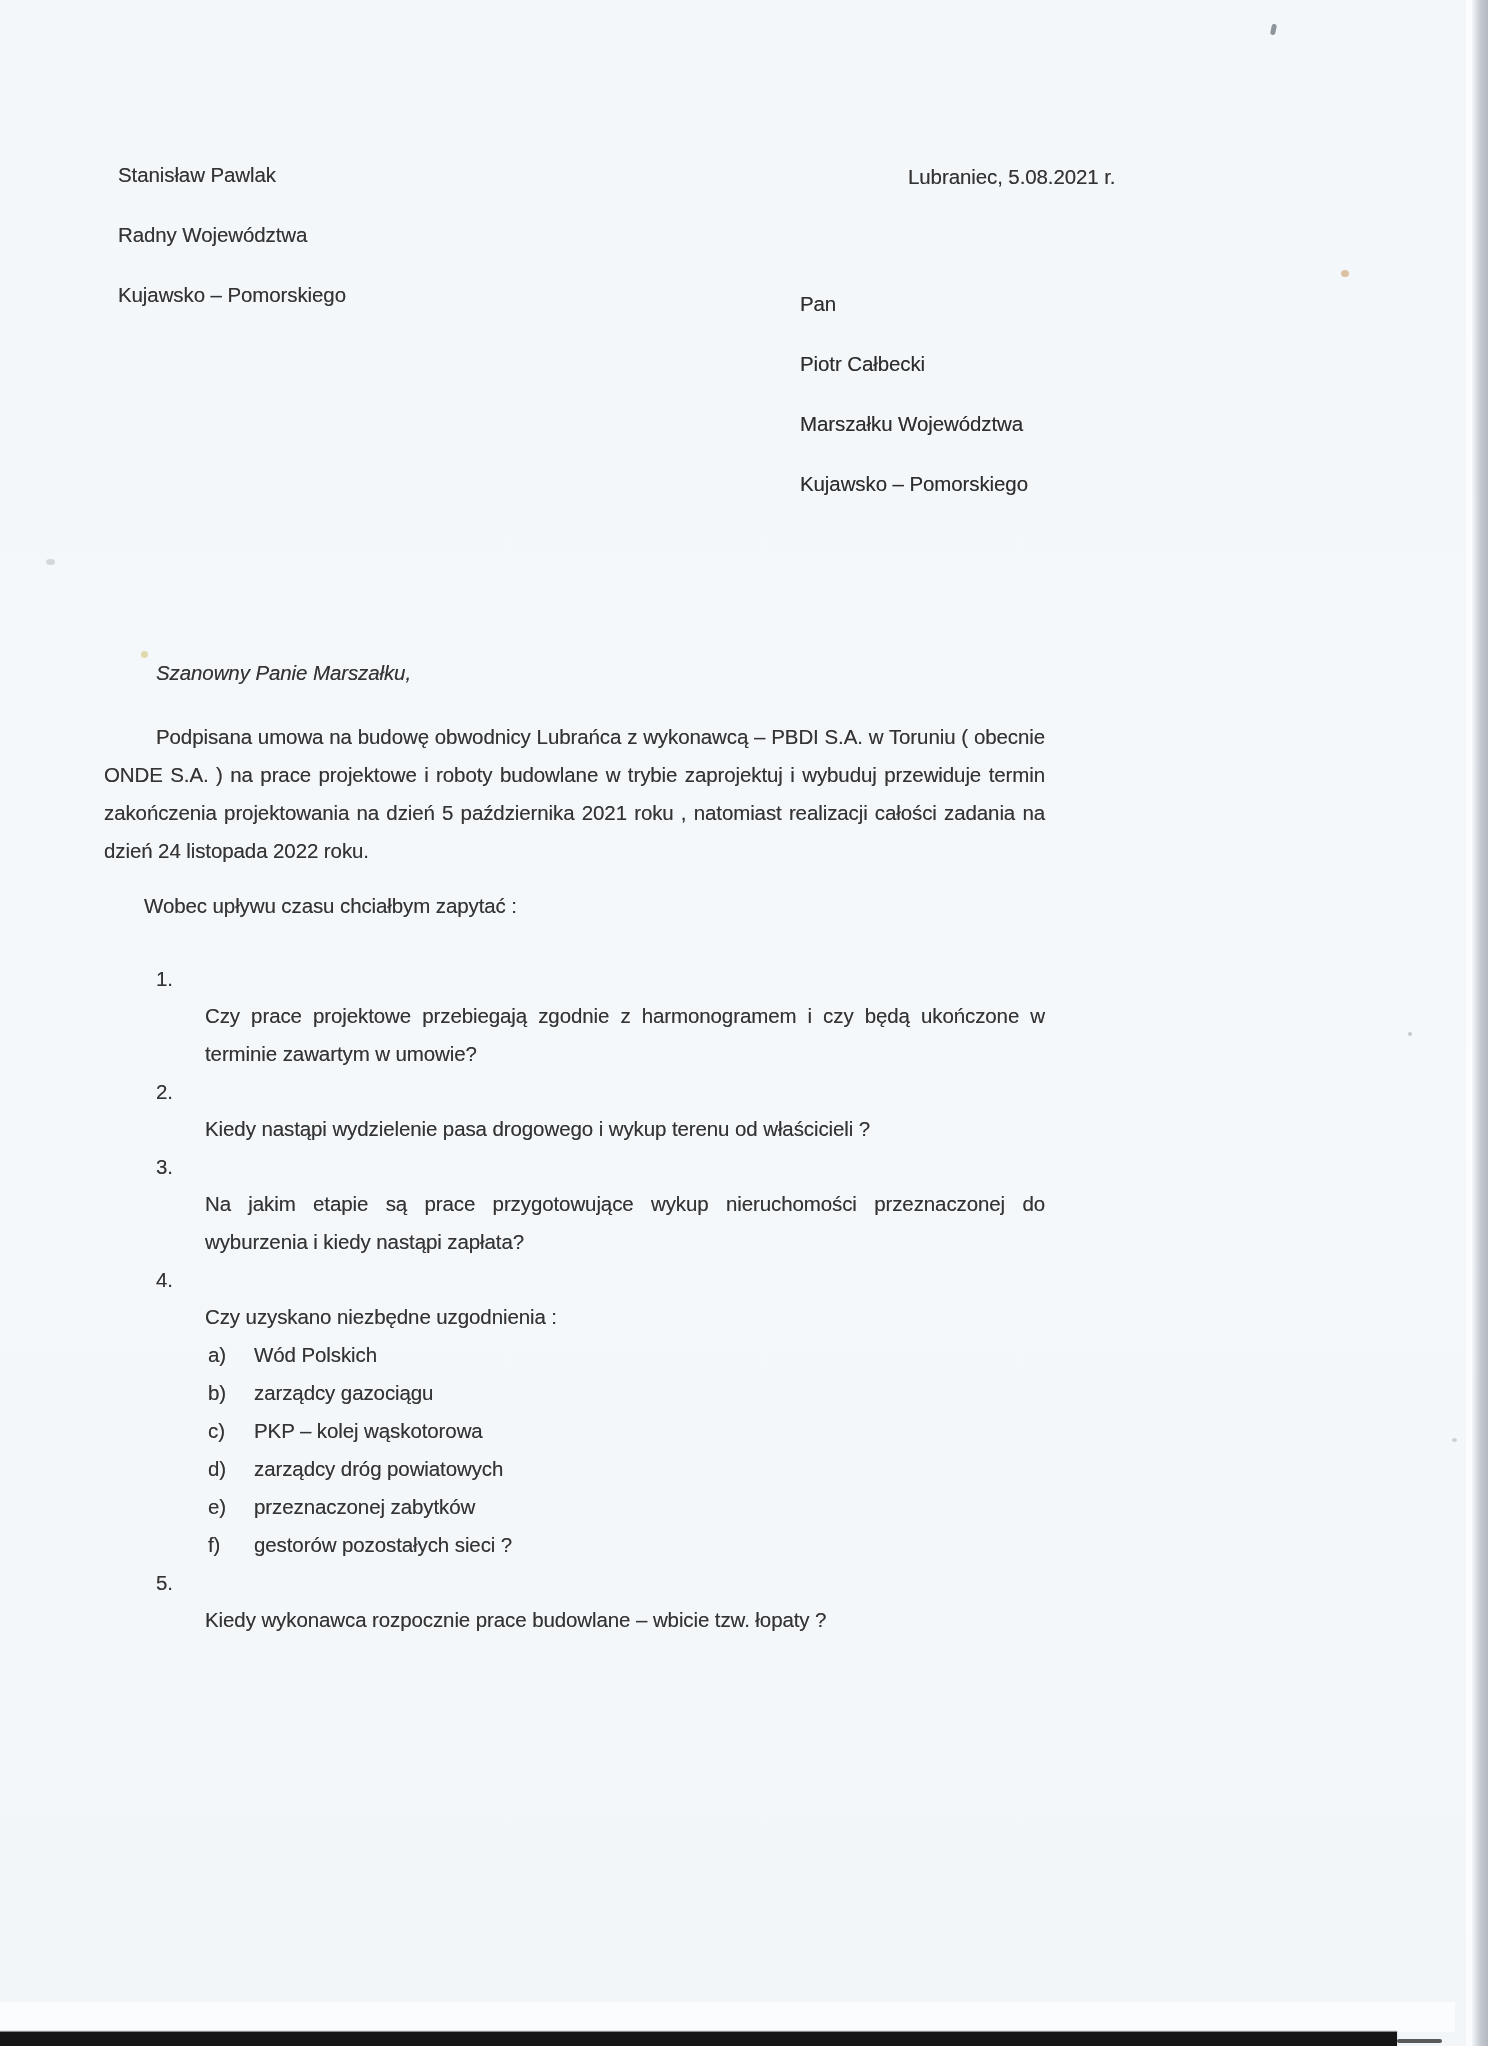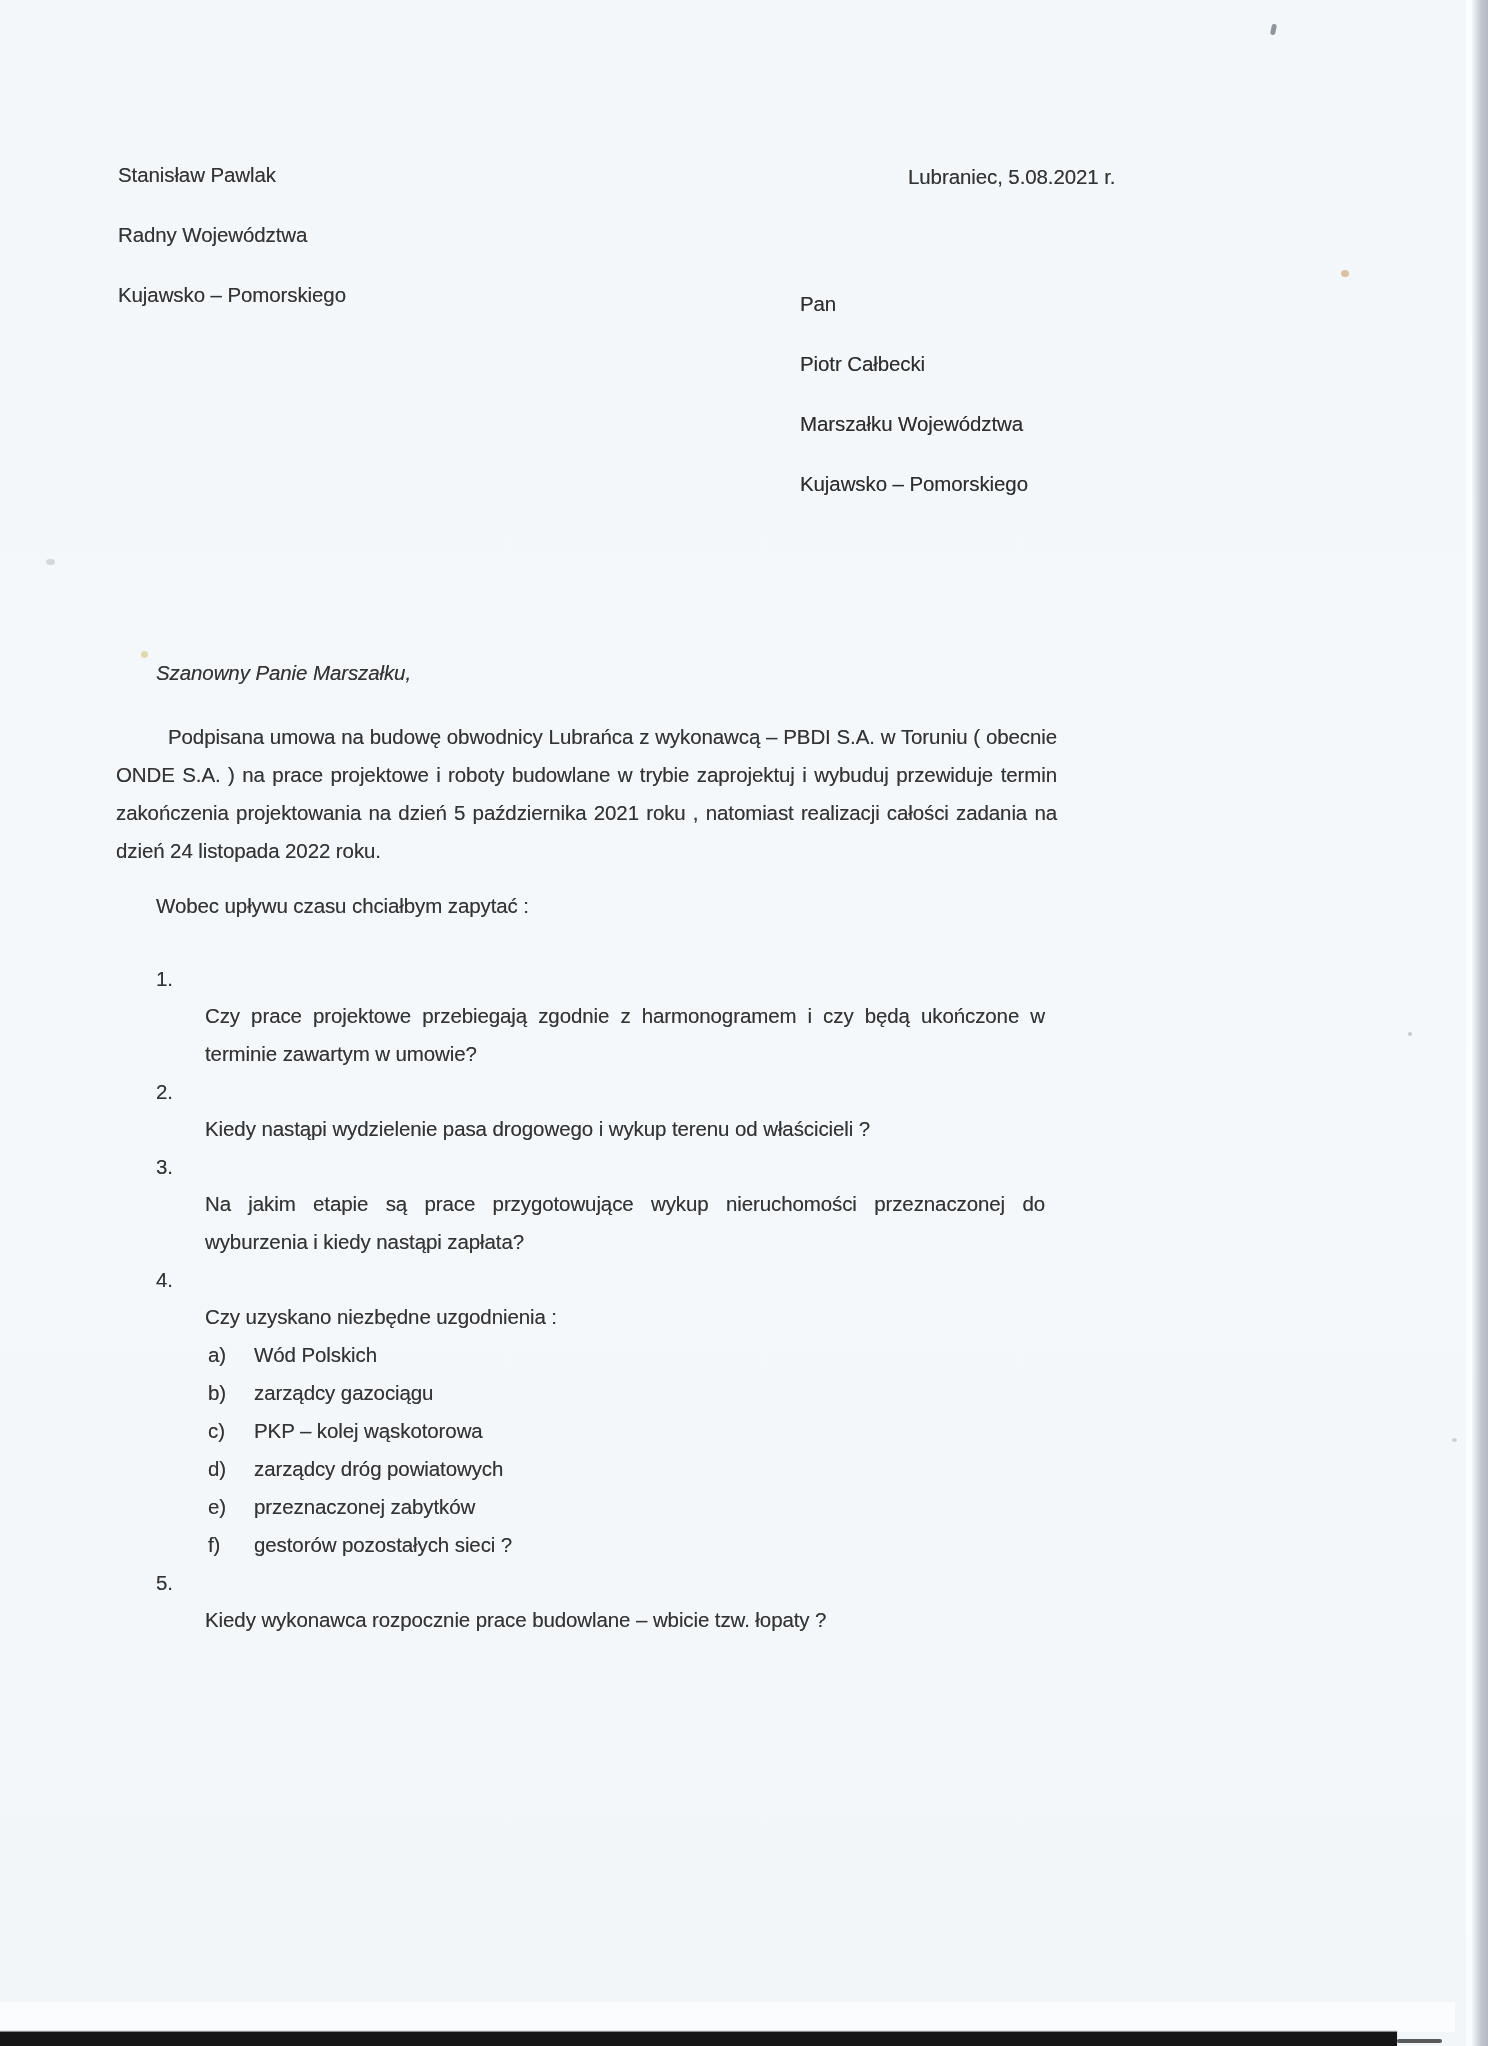--- a/index.html
+++ b/index.html
@@ -17,25 +17,25 @@
     letter-spacing:-0.1px;
     text-shadow:0 0 0.6px rgba(52,52,52,0.55);
   }
   .sender{position:absolute;left:118px;top:164px;}
   .sender div{margin-bottom:38px;line-height:22px;}
   .dateline{position:absolute;left:908px;top:166px;line-height:22px;}
   .recipient{position:absolute;left:800px;top:293px;font-weight:400;color:#2e2e2e;}
   .recipient div{margin-bottom:38px;line-height:22px;}
   .salutation{position:absolute;left:156px;top:661px;font-style:italic;line-height:24px;}
   .para{
-    position:absolute;left:116px;width:941px;
+    position:absolute;left:104px;width:941px;
     text-align:justify;line-height:38px;white-space:pre-wrap;
   }
   .para-intro{top:718px;text-indent:52px;}
-  .lead{position:absolute;left:156px;top:894px;line-height:24px;}
+  .lead{position:absolute;left:144px;top:894px;line-height:24px;}
   .qlist{position:absolute;left:156px;top:960px;width:889px;}
   .qrow{display:flex;line-height:38px;}
   .qnum{flex:0 0 49px;}
   .qtext{flex:1 1 auto;text-align:justify;margin-top:37px;}
   .subrow{display:flex;line-height:38px;margin-left:52px;}
   .subletter{flex:0 0 46px;}
   .subtext{flex:1 1 auto;}
   .para-closing{top:1462px;text-indent:52px;}
   
   .edge-right{

